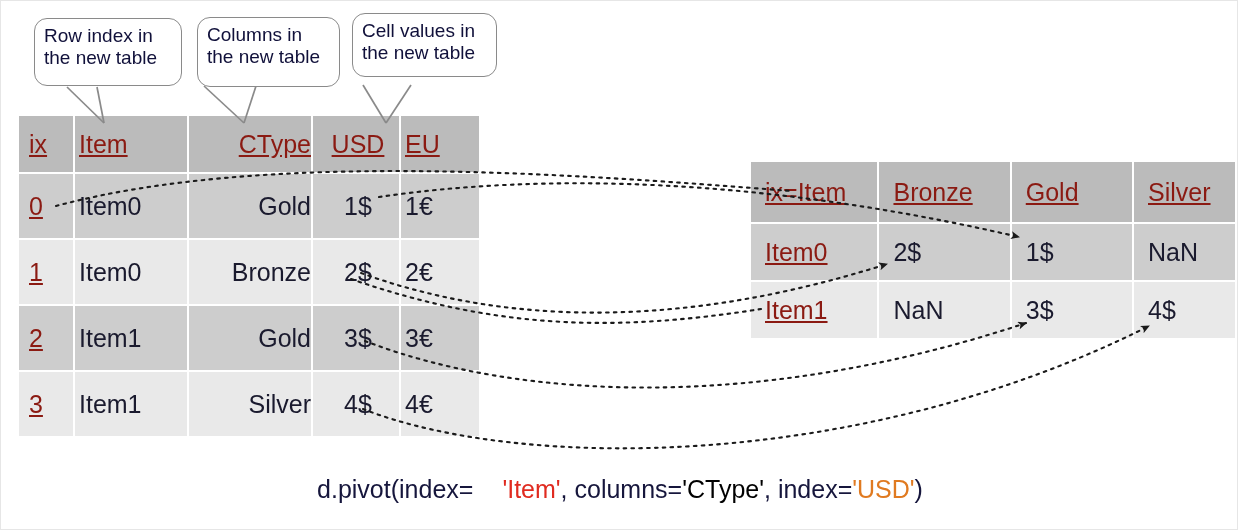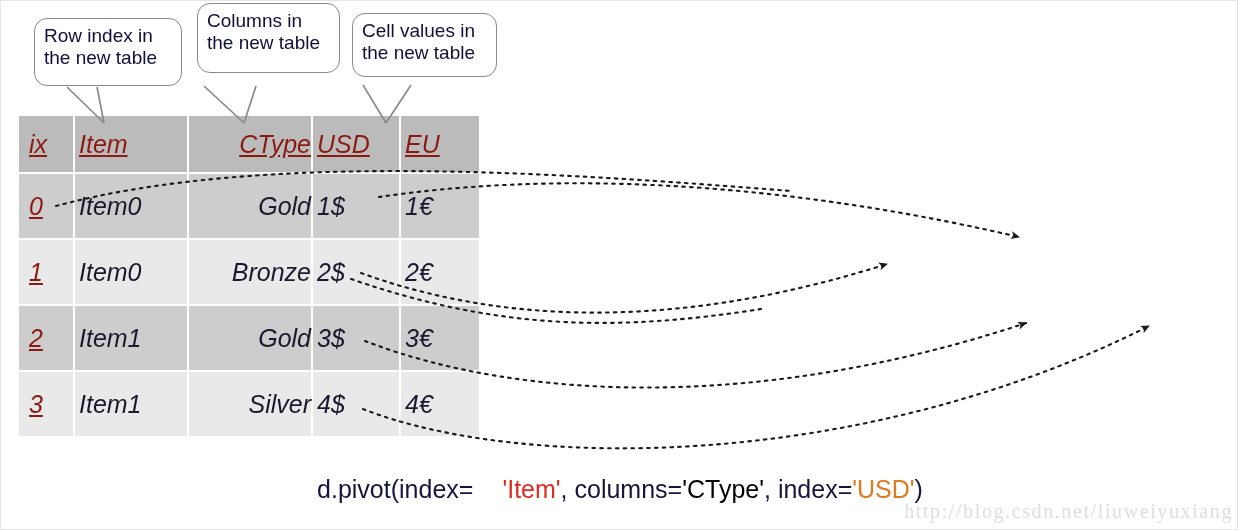--- a/index.html
+++ b/index.html
@@ -51,30 +51,30 @@
   .row-a td { background: #cdcdcd; }
   .row-b td { background: #e9e9e9; }
   .idx {
     color: #8b1a12;
     font-weight: bold;
     text-decoration: underline;
   }
   .val { color: #1a1a2e; }
 
   
-  #left-table { left: 16px; top: 113px; font-style: italic; }
+  #left-table { left: 16px; top: 113px; }
   #left-table td, #left-table th {
     height: 64px;
     font-size: 25px;
     padding-left: 4px;
   }
   #left-table .c-ix    { width: 44px;  padding-left: 10px; }
   #left-table .c-item  { width: 108px; }
   #left-table .c-ctype { width: 118px; text-align: right; }
-  #left-table .c-usd   { width: 82px;  }
+  #left-table .c-usd   { width: 82px; text-align: center;  }
   #left-table .c-eu    { width: 74px;  }
   #left-table tr:first-child td { height: 56px; }
 
   
   #right-table { left: 748px; top: 159px; }
   #right-table td, #right-table th {
     height: 56px;
     font-size: 25px;
     padding-left: 14px;
   }
@@ -92,21 +92,21 @@
     background: #ffffff;
     color: #10103a;
     font-size: 19px;
     line-height: 1.16;
     padding: 6px 17px 7px 9px;
     box-sizing: border-box;
     z-index: 6;
     white-space: pre-line;
   }
   #callout-0 { left: 33px;  top: 17px; width: 148px; height: 68px; }
-  #callout-1 { left: 196px; top: 2px; width: 143px; height: 70px; }
+  #callout-1 { left: 196px; top: 16px; width: 143px; height: 70px; }
   #callout-2 { left: 351px; top: 12px; width: 145px; height: 64px; }
 
   
   #caption {
     position: absolute;
     left: 0;
     top: 474px;
     width: 1238px;
     text-align: center;
     font-size: 25px;
@@ -169,20 +169,42 @@
     <tr class="row-b">
       <td class="idx c-ix">3</td>
       <td class="val c-item">Item1</td>
       <td class="val c-ctype">Silver</td>
       <td class="val c-usd">4$</td>
       <td class="val c-eu">4€</td>
     </tr>
   </tbody>
     </table>
 
+  <table class="tbl" id="right-table">
+    <tbody>
+        <tr>
+      <td class="hdr-cell c-ixitem">ix=Item</td>
+      <td class="hdr-cell c-bronze">Bronze</td>
+      <td class="hdr-cell c-gold">Gold</td>
+      <td class="hdr-cell c-silver">Silver</td>
+    </tr>
+    <tr class="row-a">
+      <td class="idx c-ixitem">Item0</td>
+      <td class="val c-bronze">2$</td>
+      <td class="val c-gold">1$</td>
+      <td class="val c-silver">NaN</td>
+    </tr>
+    <tr class="row-b">
+      <td class="idx c-ixitem">Item1</td>
+      <td class="val c-bronze">NaN</td>
+      <td class="val c-gold">3$</td>
+      <td class="val c-silver">4$</td>
+    </tr>
+  </tbody>
+    </table>
 
   <svg id="overlay" viewBox="0 0 1238 530" xmlns="http://www.w3.org/2000/svg">
     <defs>
       <marker id="arrowhead" markerWidth="9" markerHeight="8" refX="8" refY="4" orient="auto" markerUnits="userSpaceOnUse">
         <path d="M0,0 L9,4 L0,8 L2.2,4 Z" fill="#1a1a1a"></path>
       </marker>
     </defs>
 
     <g fill="none" stroke="#8a8a8a" stroke-width="1.7">
       <path d="M 66,86 L 103,122"></path>
@@ -212,15 +234,14 @@
 
   <div class="callout" id="callout-0">Row index in
 the new table</div>
   <div class="callout" id="callout-1">Columns in
 the new table</div>
   <div class="callout" id="callout-2">Cell values in
 the new table</div>
 
   <div id="caption"><span>d.pivot(index=</span><span class="lit-item">'Item'</span><span>, columns=</span><span class="lit-ctype">'CType'</span><span>, index=</span><span class="lit-usd">'USD'</span><span>)</span></div>
 
-  <div id="watermark">http://blog.csdn.net/liuweiyuxiang</div>
 
 </div>
 
 </body></html>

